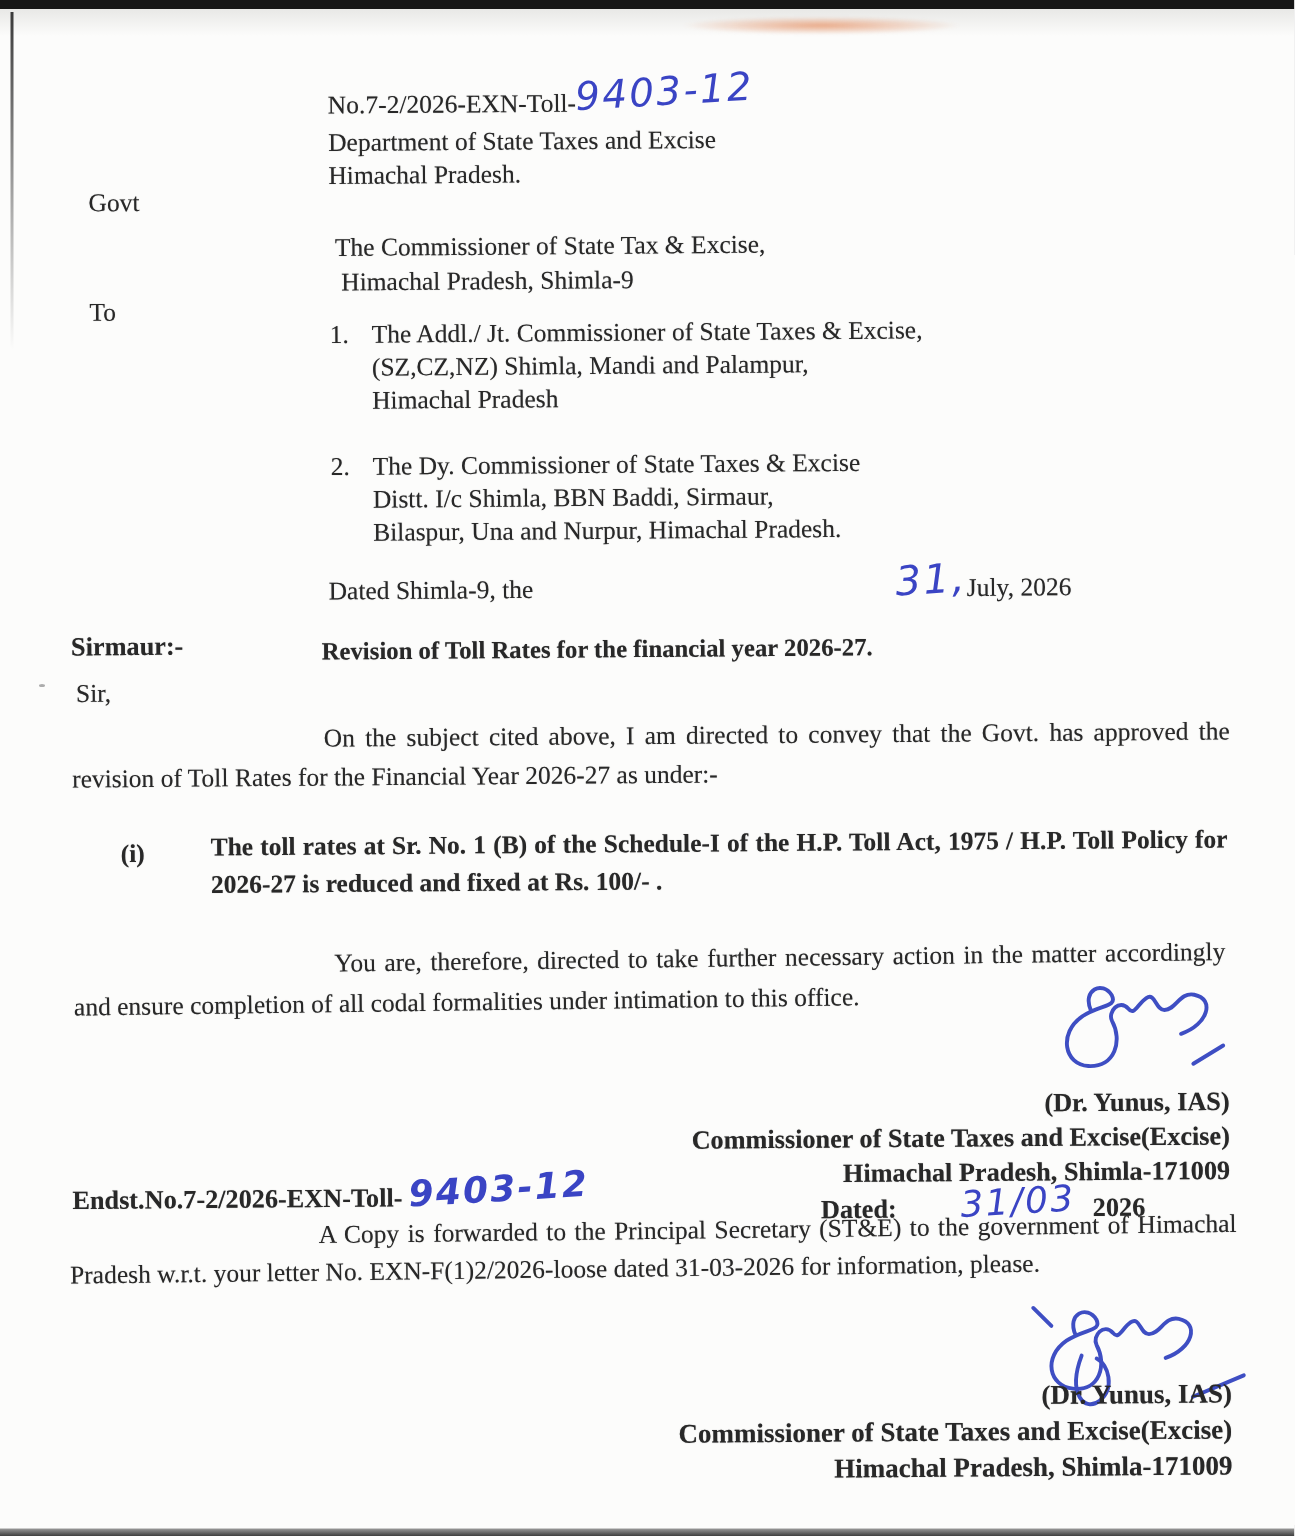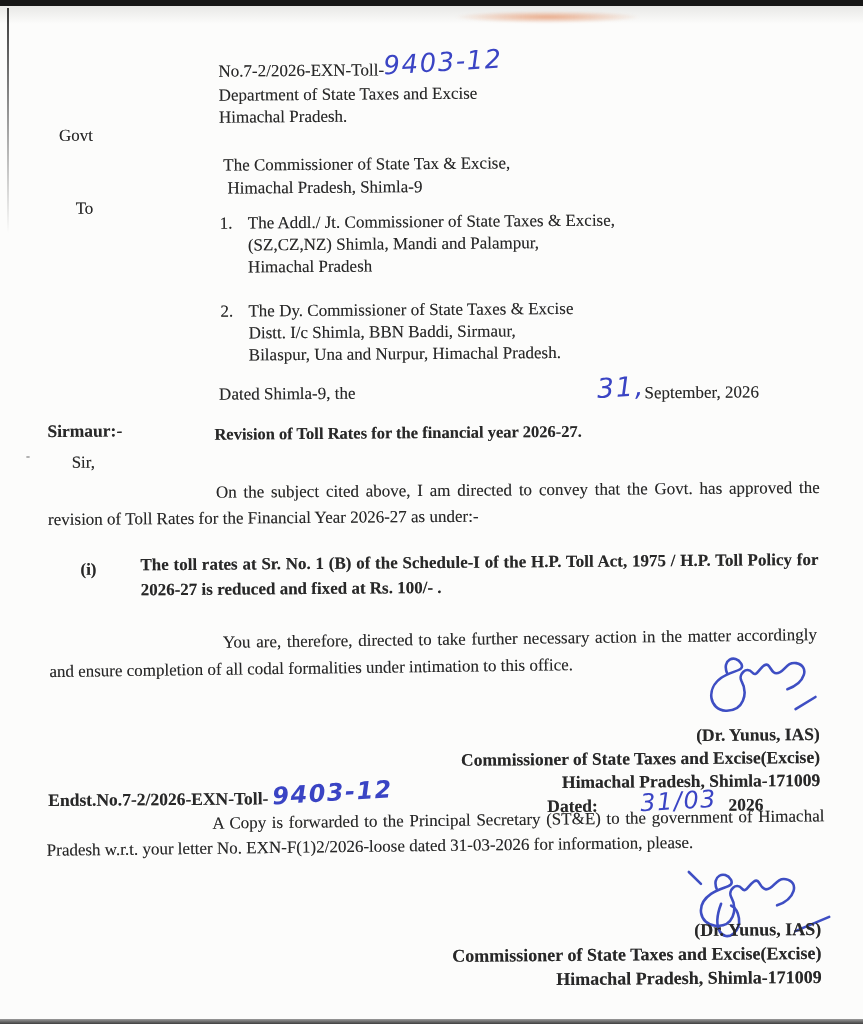--- a/index.html
+++ b/index.html
@@ -92,21 +92,21 @@
       <span>No.7-2/2026-EXN-Toll-</span><span class="hand hand-lg" style="position:relative;top:-4px;">9403-12</span>
     </div>
 
     <div class="abs t" style="left:222px;top:83px;">Department of State Taxes and Excise</div>
     <div class="abs t" style="left:222px;top:105px;">Himachal Pradesh.</div>
 
     <div class="abs t" style="left:62px;top:122px;">Govt</div>
     <div class="abs t" style="left:226px;top:153px;">The Commissioner of State Tax &amp; Excise,</div>
     <div class="abs t" style="left:230px;top:176px;">Himachal Pradesh, Shimla-9</div>
 
-    <div class="abs t" style="left:78px;top:195px;">To</div>
+    <div class="abs t" style="left:62px;top:195px;">To</div>
 
     <div class="abs t recipient" style="left:222px;top:211px;">
       <div class="num">1.</div>
       <div class="lines">
         <div>The Addl./ Jt. Commissioner of State Taxes &amp; Excise,</div>
         <div>(SZ,CZ,NZ) Shimla, Mandi and Palampur,</div>
         <div>Himachal Pradesh</div>
       </div>
     </div>
 
@@ -114,27 +114,27 @@
       <div class="num">2.</div>
       <div class="lines">
         <div>The Dy. Commissioner of State Taxes &amp; Excise</div>
         <div>Distt. I/c Shimla, BBN Baddi, Sirmaur,</div>
         <div>Bilaspur, Una and Nurpur, Himachal Pradesh.</div>
       </div>
     </div>
 
     <div class="abs t" style="left:220px;top:382px;">Dated Shimla-9, the</div>
     <div class="abs t" style="left:598px;top:380px;">
-      <span class="hand" style="font-size:27px;position:relative;top:-2px;">31,</span><span>September, 2026</span>
+      <span class="hand" style="font-size:27px;position:relative;top:-2px;">31,</span><span>July, 2026</span>
     </div>
 
     <div class="abs t b" style="left:48px;top:417px;font-size:17.5px;">Sirmaur:-</div>
     <div class="abs t b" style="left:215px;top:422px;font-size:16.5px;">Revision of Toll Rates for the financial year 2026-27.</div>
 
-    <div class="abs t" style="left:72px;top:449px;">Sir,</div>
+    <div class="abs t" style="left:51px;top:449px;">Sir,</div>
 
     <p class="abs para" style="left:48px;top:478px;width:772px;text-indent:168px;margin:0;">On the subject cited above, I am directed to convey that the Govt. has approved the  revision of Toll Rates for the Financial Year 2026-27  as under:-</p>
 
     <div class="abs t b" style="left:80px;top:556px;">(i)</div>
     <p class="abs para b" style="left:140px;top:550px;width:678px;line-height:25px;margin:0;">The toll rates at Sr. No. 1 (B) of the Schedule-I of the H.P. Toll Act, 1975 / H.P. Toll Policy for 2026-27 is reduced and fixed at Rs. 100/- .</p>
 
     <p class="abs para" style="left:48px;top:626px;width:768px;text-indent:174px;line-height:27px;margin:0;transform:rotate(-0.3deg);">You are, therefore, directed to take further necessary action in the matter accordingly and ensure completion of all codal formalities under intimation to this office.</p>
 
     <svg class="abs" style="left:688px;top:650px;" width="132" height="82" viewBox="0 0 132 82">
       <g class="sig-svg">

